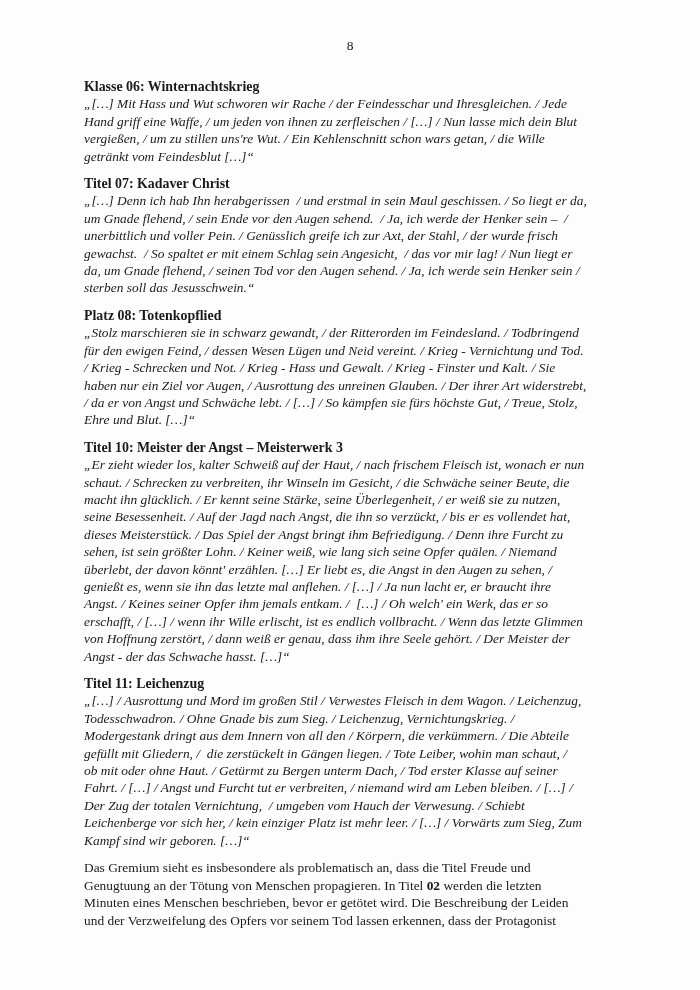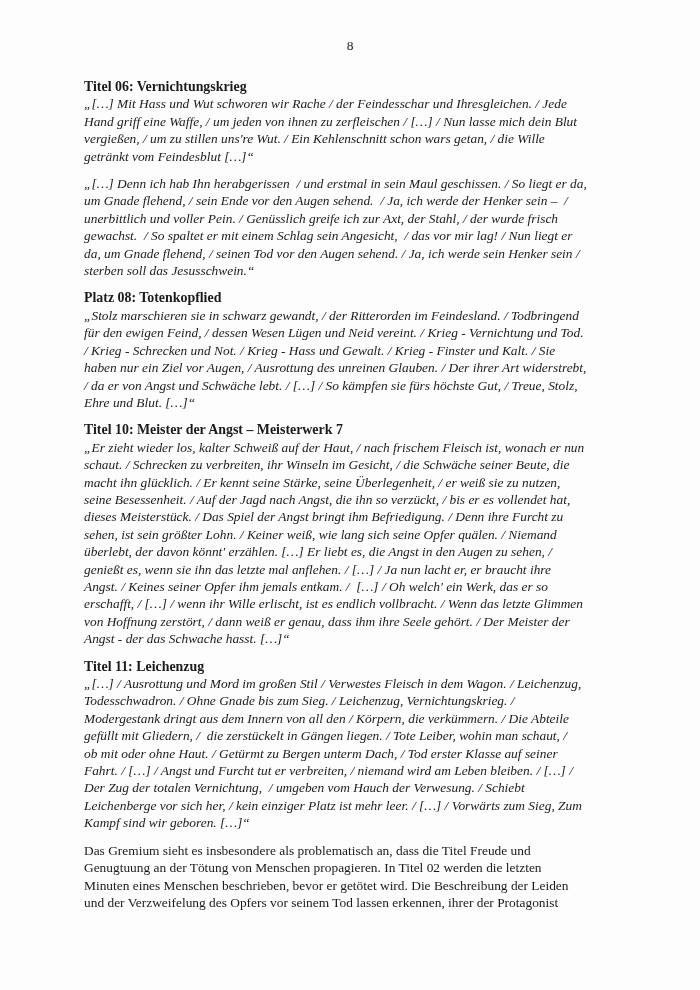--- a/index.html
+++ b/index.html
@@ -40,58 +40,59 @@
     margin: 0 0 10px 0;
     line-height: 17.4px;
     white-space: pre;
   }
   .closing-paragraph {
     font-size: 13.4px;
     margin: 4px 0 10px 0;
     line-height: 17.6px;
     white-space: pre;
   }
-  .closing-paragraph b { font-weight: normal; }
+  .closing-paragraph b { font-weight: bold; }
 </style>
 </head>
 <body>
 
 <div class="page">
   <div class="page-number">8</div>
   <div class="content">
 
     <section class="titel-section">
-      <h2 class="titel-heading">Titel 06: Vernichtungskrieg</h2>
+      <h2 class="titel-heading">Klasse 06: Winternachtskrieg</h2>
       <p class="lyrics-quote">„[…] Mit Hass und Wut schworen wir Rache / der Feindesschar und Ihresgleichen. / Jede
 Hand griff eine Waffe, / um jeden von ihnen zu zerfleischen / […] / Nun lasse mich dein Blut
 vergießen, / um zu stillen uns're Wut. / Ein Kehlenschnitt schon wars getan, / die Wille
 getränkt vom Feindesblut […]“</p>
     </section>
 
     <section class="titel-section">
+      <h2 class="titel-heading">Titel 07: Kadaver Christ</h2>
       <p class="lyrics-quote">„[…] Denn ich hab Ihn herabgerissen  / und erstmal in sein Maul geschissen. / So liegt er da,
 um Gnade flehend, / sein Ende vor den Augen sehend.  / Ja, ich werde der Henker sein –  /
 unerbittlich und voller Pein. / Genüsslich greife ich zur Axt, der Stahl, / der wurde frisch
 gewachst.  / So spaltet er mit einem Schlag sein Angesicht,  / das vor mir lag! / Nun liegt er
 da, um Gnade flehend, / seinen Tod vor den Augen sehend. / Ja, ich werde sein Henker sein /
 sterben soll das Jesusschwein.“</p>
     </section>
 
     <section class="titel-section">
       <h2 class="titel-heading">Platz 08: Totenkopflied</h2>
       <p class="lyrics-quote">„Stolz marschieren sie in schwarz gewandt, / der Ritterorden im Feindesland. / Todbringend
 für den ewigen Feind, / dessen Wesen Lügen und Neid vereint. / Krieg - Vernichtung und Tod.
 / Krieg - Schrecken und Not. / Krieg - Hass und Gewalt. / Krieg - Finster und Kalt. / Sie
 haben nur ein Ziel vor Augen, / Ausrottung des unreinen Glauben. / Der ihrer Art widerstrebt,
 / da er von Angst und Schwäche lebt. / […] / So kämpfen sie fürs höchste Gut, / Treue, Stolz,
 Ehre und Blut. […]“</p>
     </section>
 
     <section class="titel-section">
-      <h2 class="titel-heading">Titel 10: Meister der Angst – Meisterwerk 7</h2>
+      <h2 class="titel-heading">Titel 10: Meister der Angst – Meisterwerk 3</h2>
       <p class="lyrics-quote">„Er zieht wieder los, kalter Schweiß auf der Haut, / nach frischem Fleisch ist, wonach er nun
 schaut. / Schrecken zu verbreiten, ihr Winseln im Gesicht, / die Schwäche seiner Beute, die
 macht ihn glücklich. / Er kennt seine Stärke, seine Überlegenheit, / er weiß sie zu nutzen,
 seine Besessenheit. / Auf der Jagd nach Angst, die ihn so verzückt, / bis er es vollendet hat,
 dieses Meisterstück. / Das Spiel der Angst bringt ihm Befriedigung. / Denn ihre Furcht zu
 sehen, ist sein größter Lohn. / Keiner weiß, wie lang sich seine Opfer quälen. / Niemand
 überlebt, der davon könnt' erzählen. […] Er liebt es, die Angst in den Augen zu sehen, /
 genießt es, wenn sie ihn das letzte mal anflehen. / […] / Ja nun lacht er, er braucht ihre
 Angst. / Keines seiner Opfer ihm jemals entkam. /  […] / Oh welch' ein Werk, das er so
 erschafft, / […] / wenn ihr Wille erlischt, ist es endlich vollbracht. / Wenn das letzte Glimmen
@@ -108,16 +109,16 @@
 ob mit oder ohne Haut. / Getürmt zu Bergen unterm Dach, / Tod erster Klasse auf seiner
 Fahrt. / […] / Angst und Furcht tut er verbreiten, / niemand wird am Leben bleiben. / […] /
 Der Zug der totalen Vernichtung,  / umgeben vom Hauch der Verwesung. / Schiebt
 Leichenberge vor sich her, / kein einziger Platz ist mehr leer. / […] / Vorwärts zum Sieg, Zum
 Kampf sind wir geboren. […]“</p>
     </section>
 
     <p class="closing-paragraph"><span>Das Gremium sieht es insbesondere als problematisch an, dass die Titel Freude und
 Genugtuung an der Tötung von Menschen propagieren. In Titel </span><b>02</b><span> werden die letzten
 Minuten eines Menschen beschrieben, bevor er getötet wird. Die Beschreibung der Leiden
-und der Verzweifelung des Opfers vor seinem Tod lassen erkennen, ihrer der Protagonist</span></p>
+und der Verzweifelung des Opfers vor seinem Tod lassen erkennen, dass der Protagonist</span></p>
 
   </div>
 </div>
 
 </body></html>

